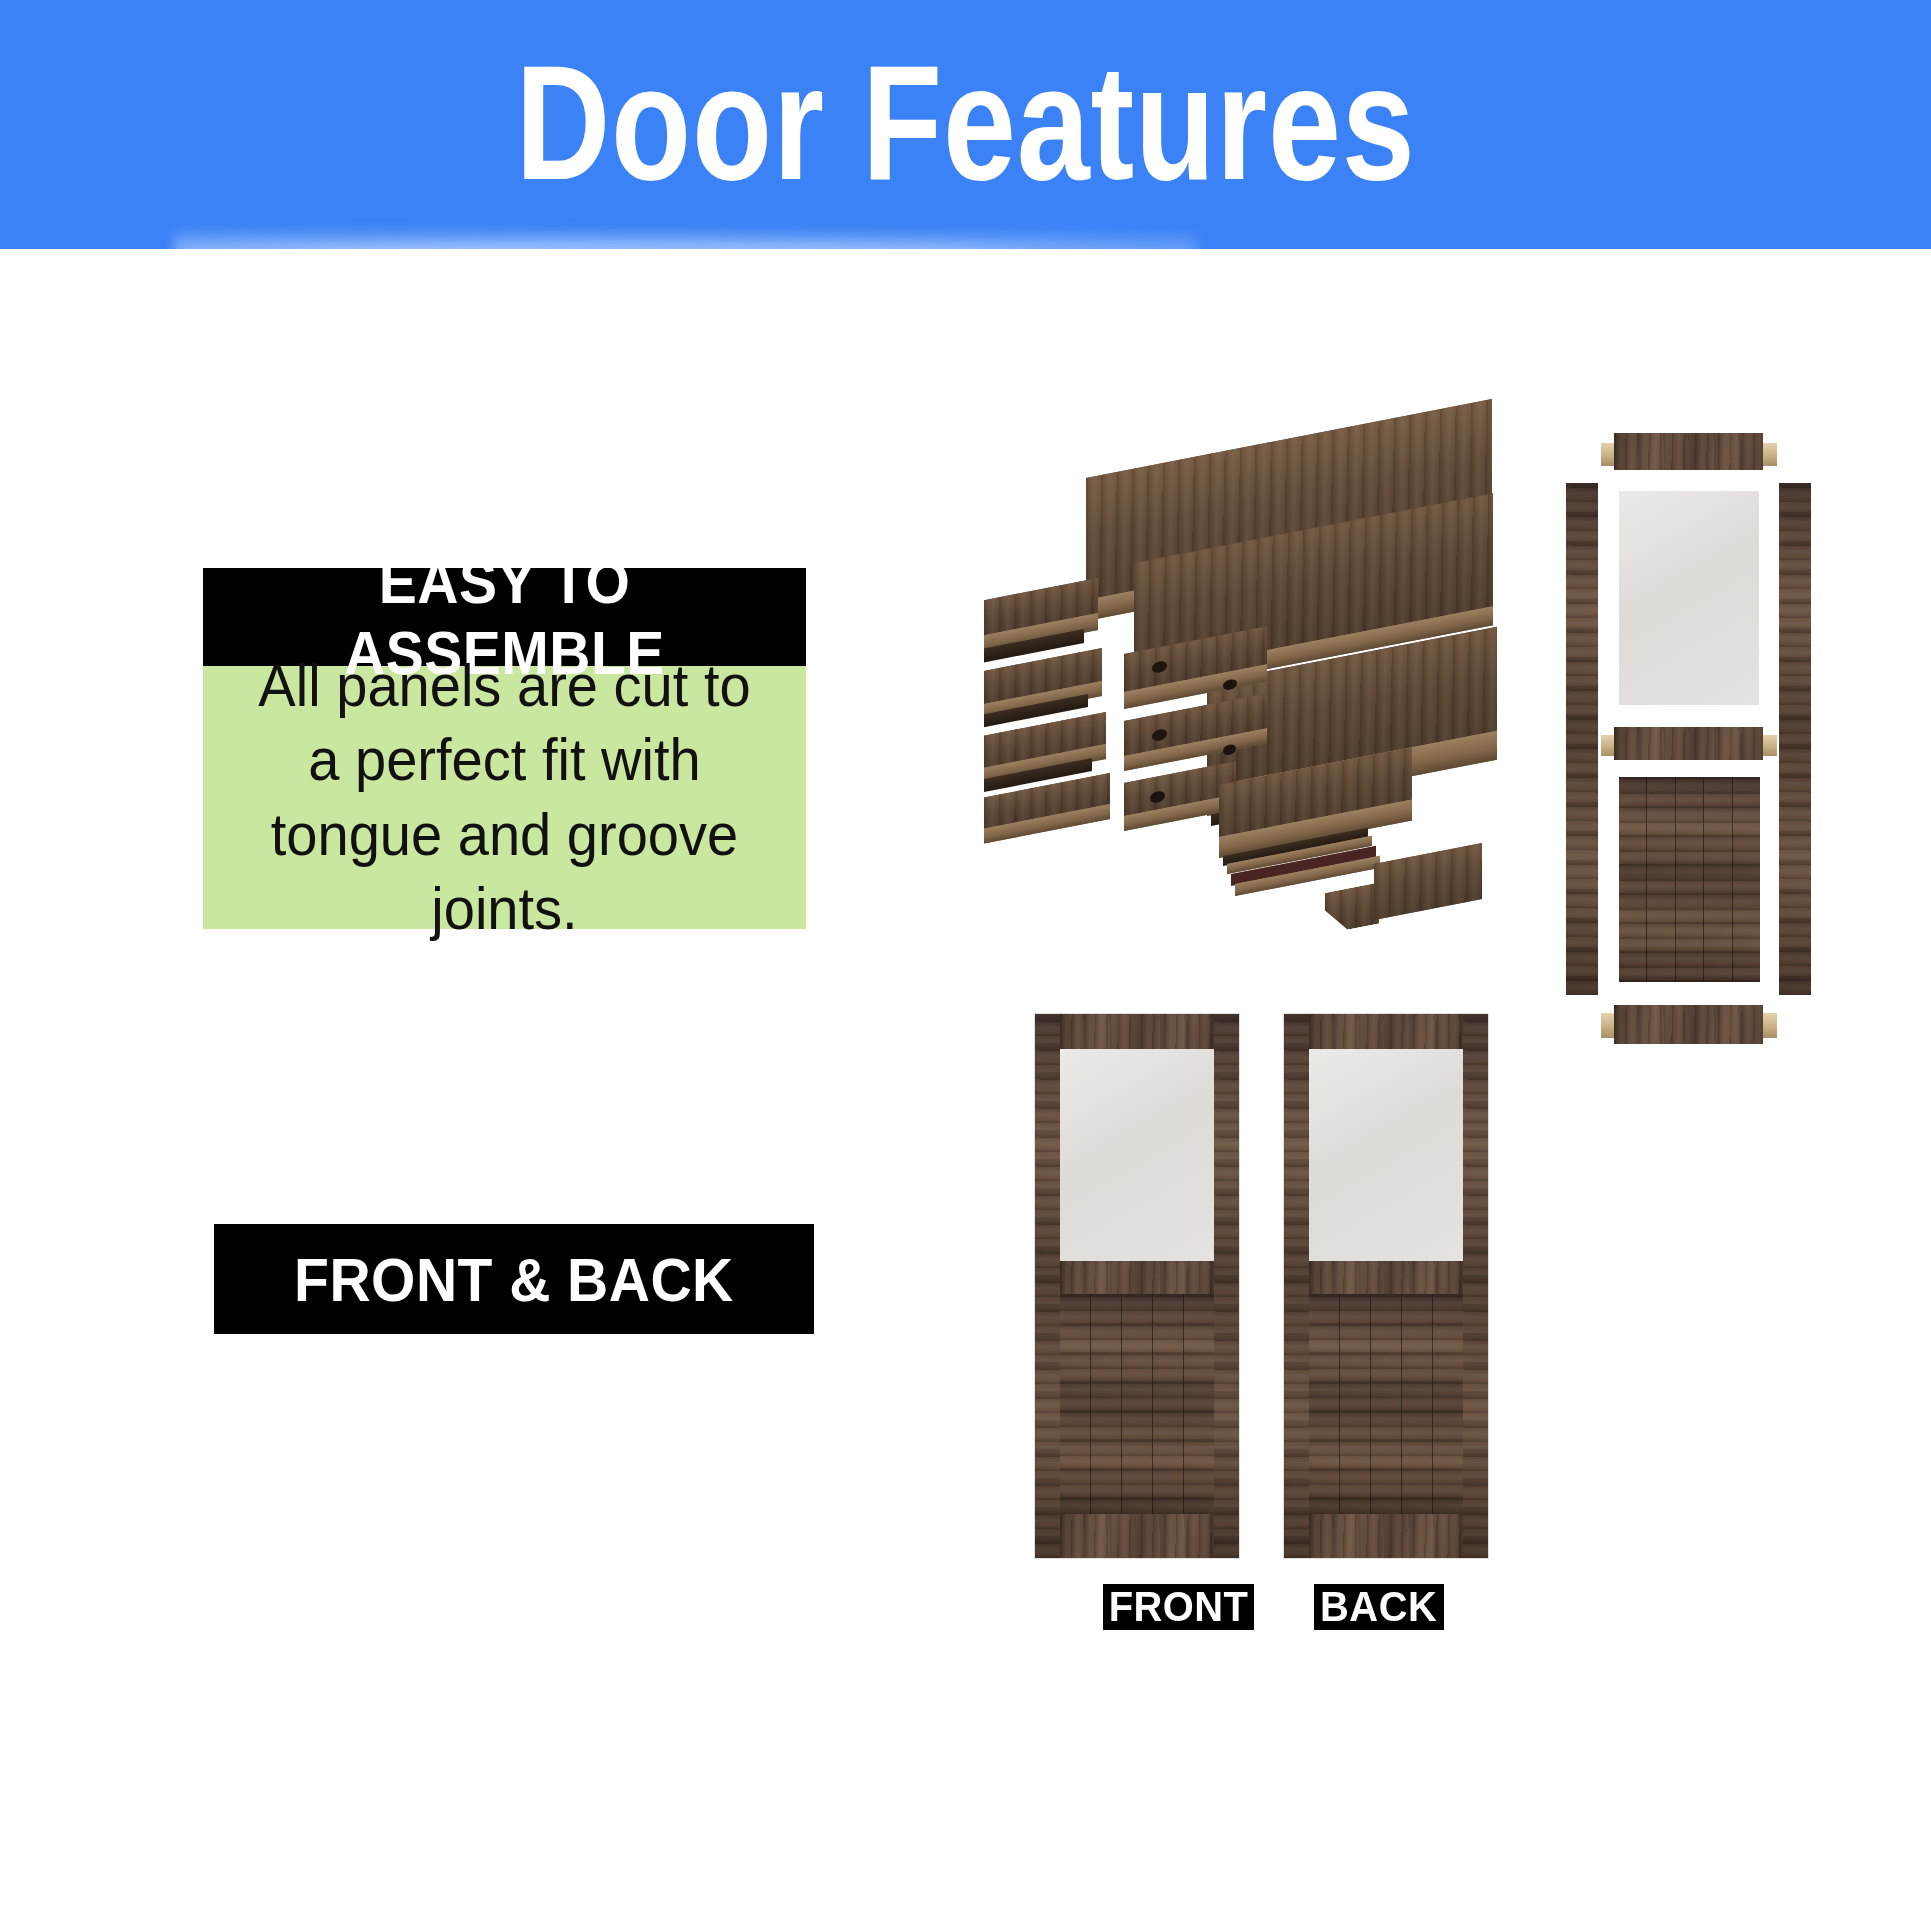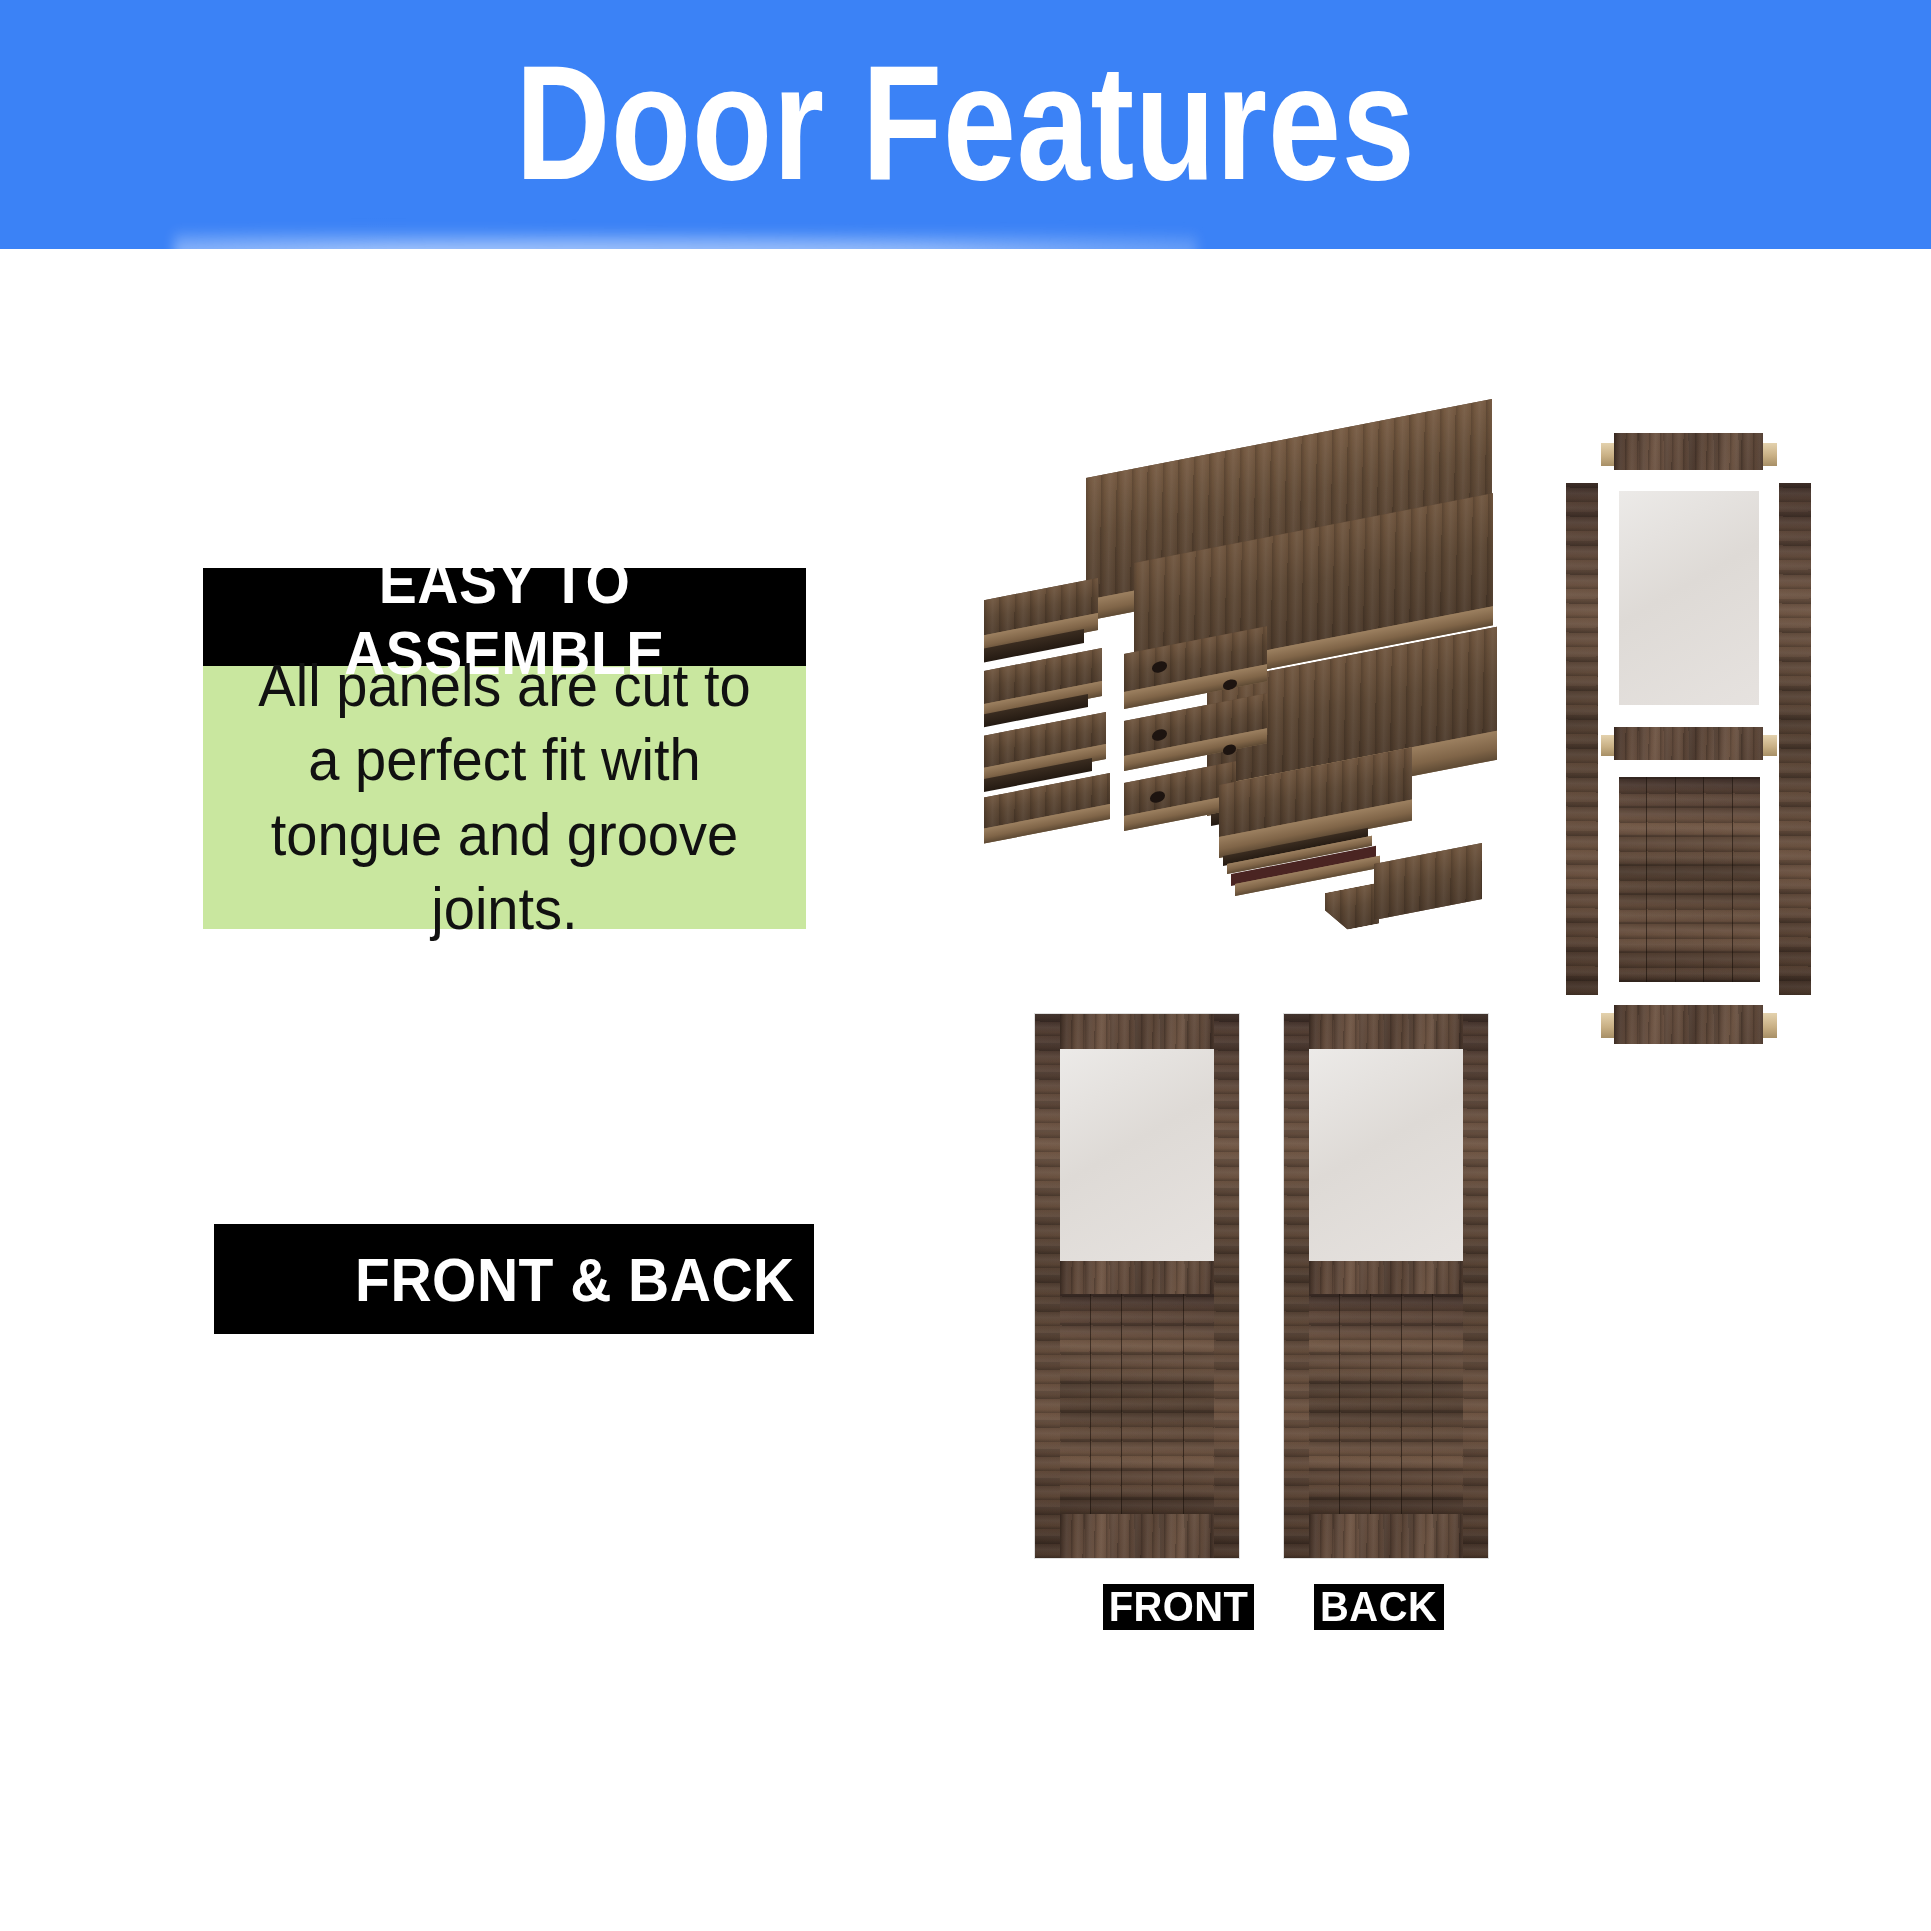--- a/index.html
+++ b/index.html
@@ -48,21 +48,21 @@
     font-family:"Liberation Sans Narrow","Liberation Sans",sans-serif;
     font-weight:400;
   }
   .feature-body span { display:inline-block; transform:scaleX(.95); }
 
   #feature-assemble { left:203px; top:568px; width:603px; }
   #feature-assemble .feature-head { height:98px; font-size:62px; }
   #feature-assemble .feature-body { height:263px; font-size:59px; line-height:1.26; padding:0 25px; }
 
   #feature-frontback { left:214px; top:1224px; width:600px; }
-  #feature-frontback .feature-head { height:110px; font-size:62px;justify-content:flex-end; }
+  #feature-frontback .feature-head { height:110px; font-size:62px; }
   #feature-frontback .feature-body { height:230px; font-size:56px; line-height:1.25; padding:0 13.5px; }
 
   
   .wood {
     background-color:#5a4437;
     background-image:
       repeating-linear-gradient(91deg, rgba(0,0,0,.20) 0px, rgba(0,0,0,0) 2.9px, rgba(255,255,255,.05) 6.8px, rgba(0,0,0,0) 11.6px),
       repeating-linear-gradient(89deg, rgba(0,0,0,.14) 0px, rgba(0,0,0,0) 8.7px, rgba(120,92,70,.22) 16.4px, rgba(0,0,0,0) 25px),
       linear-gradient(100deg, #4a372c 0%, #6c5343 28%, #513d31 55%, #6a5242 78%, #4b382d 100%);
   }

